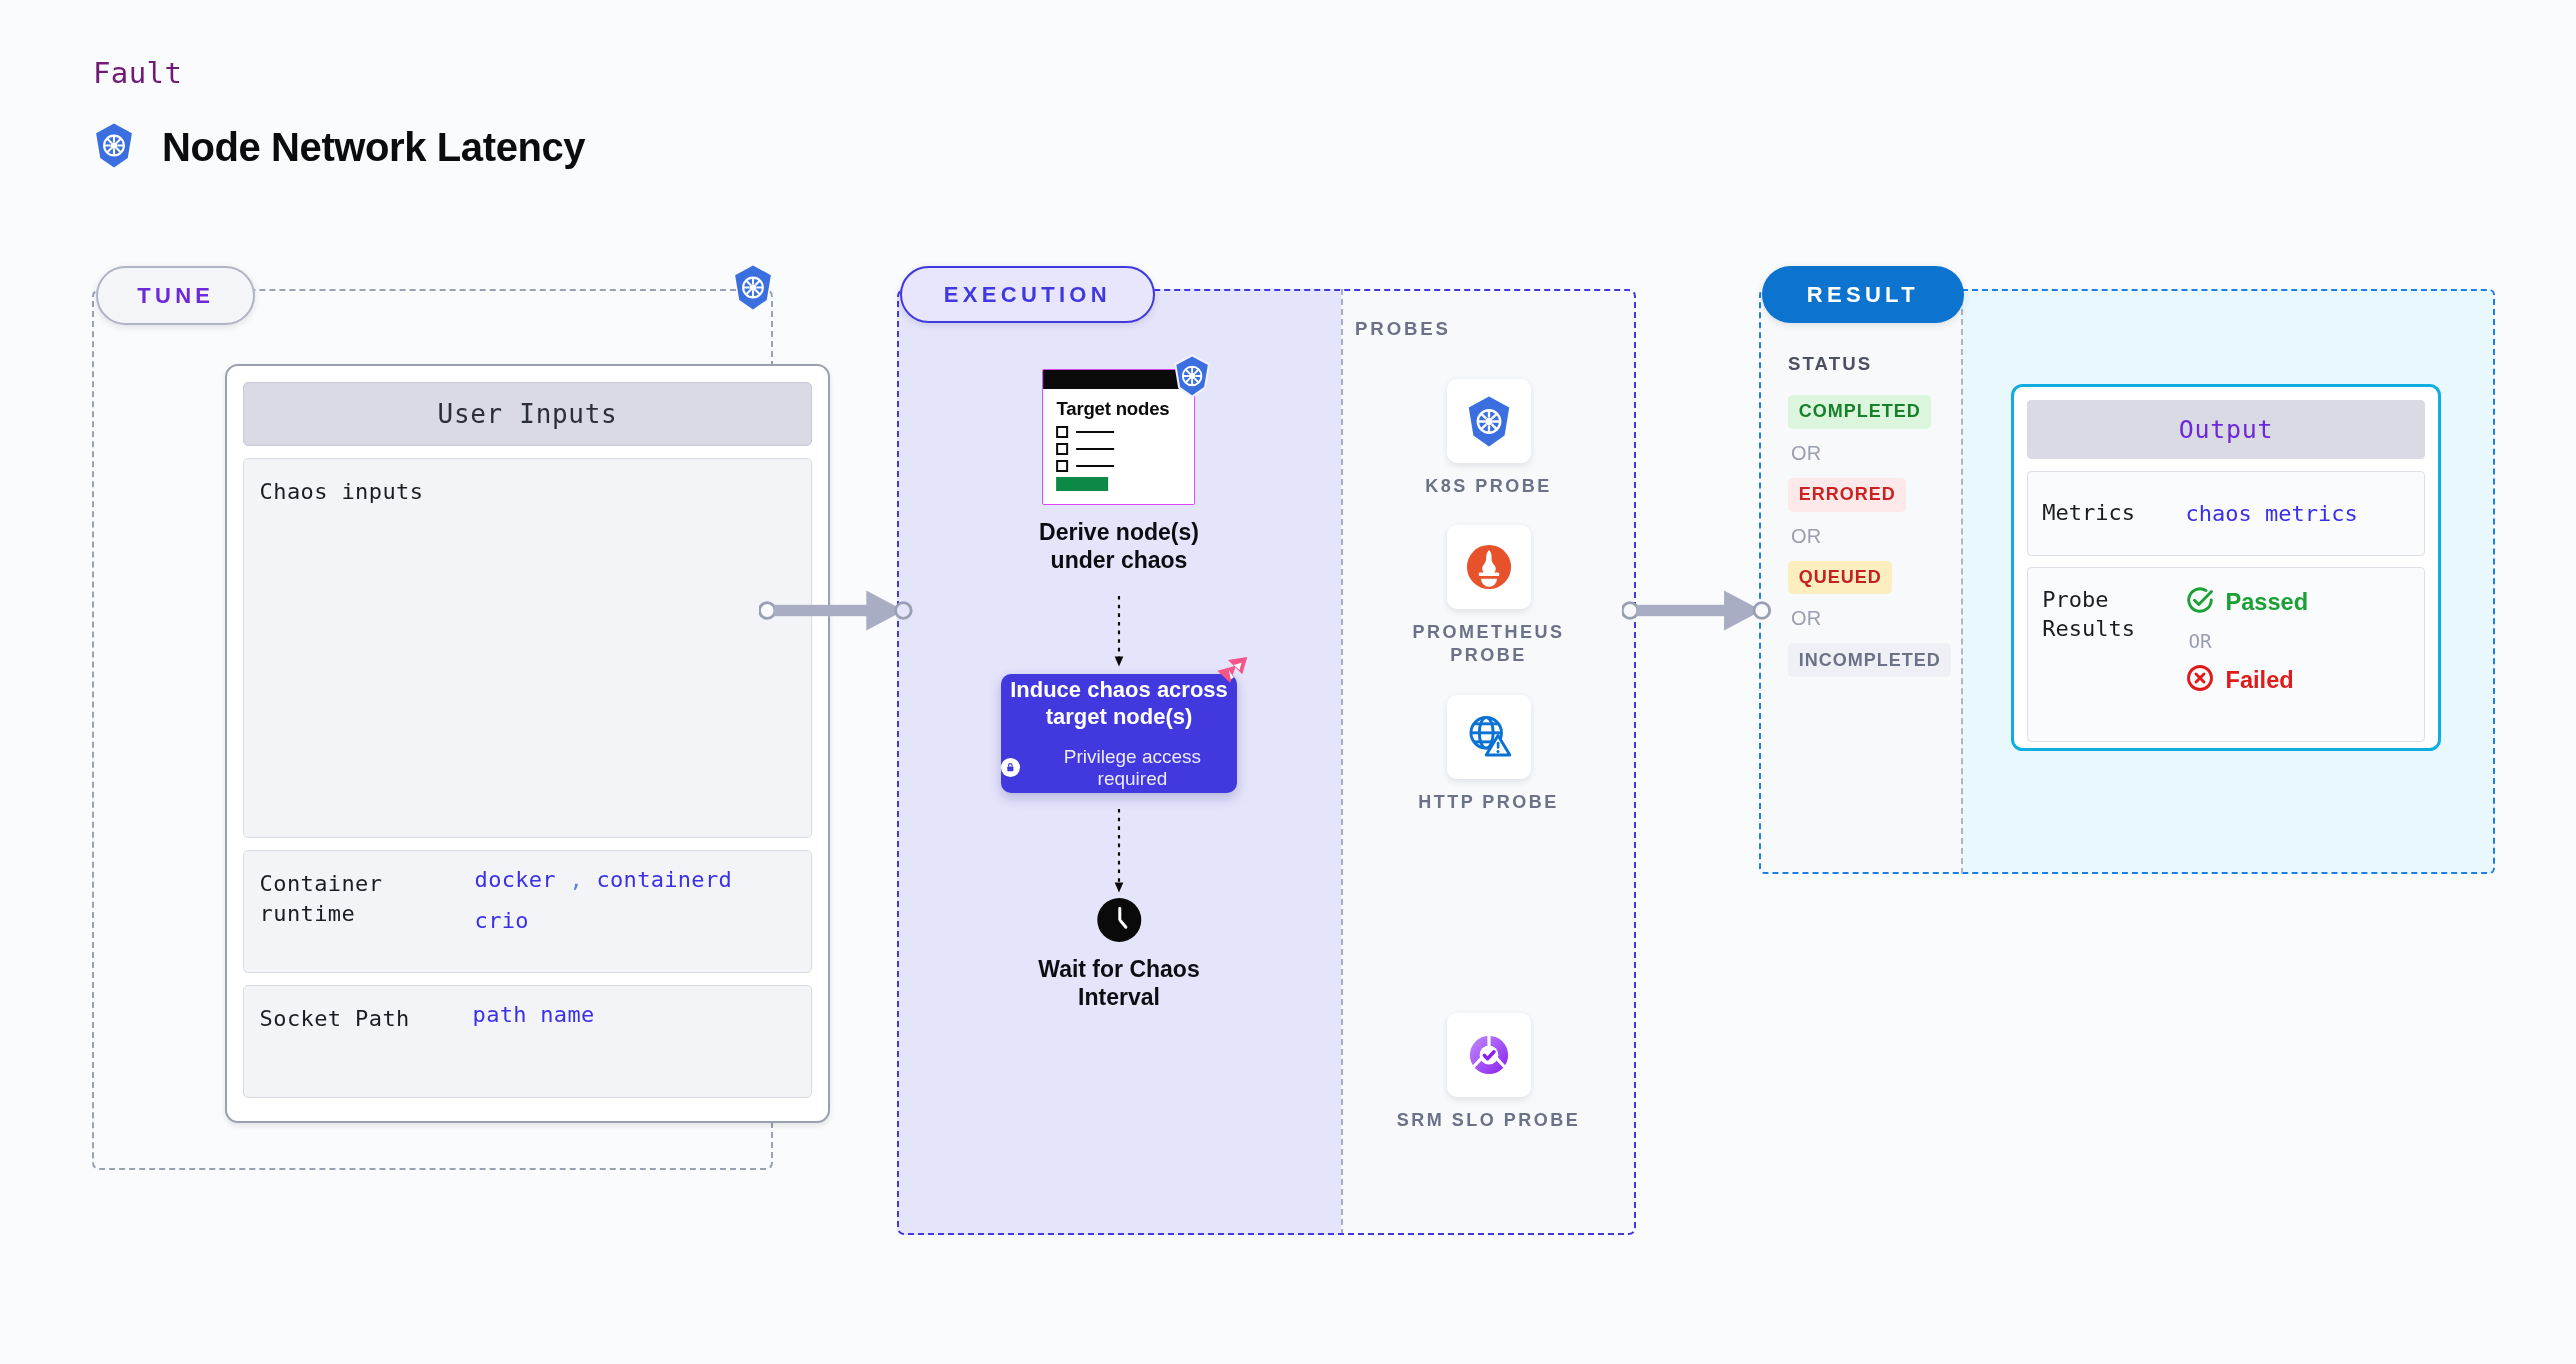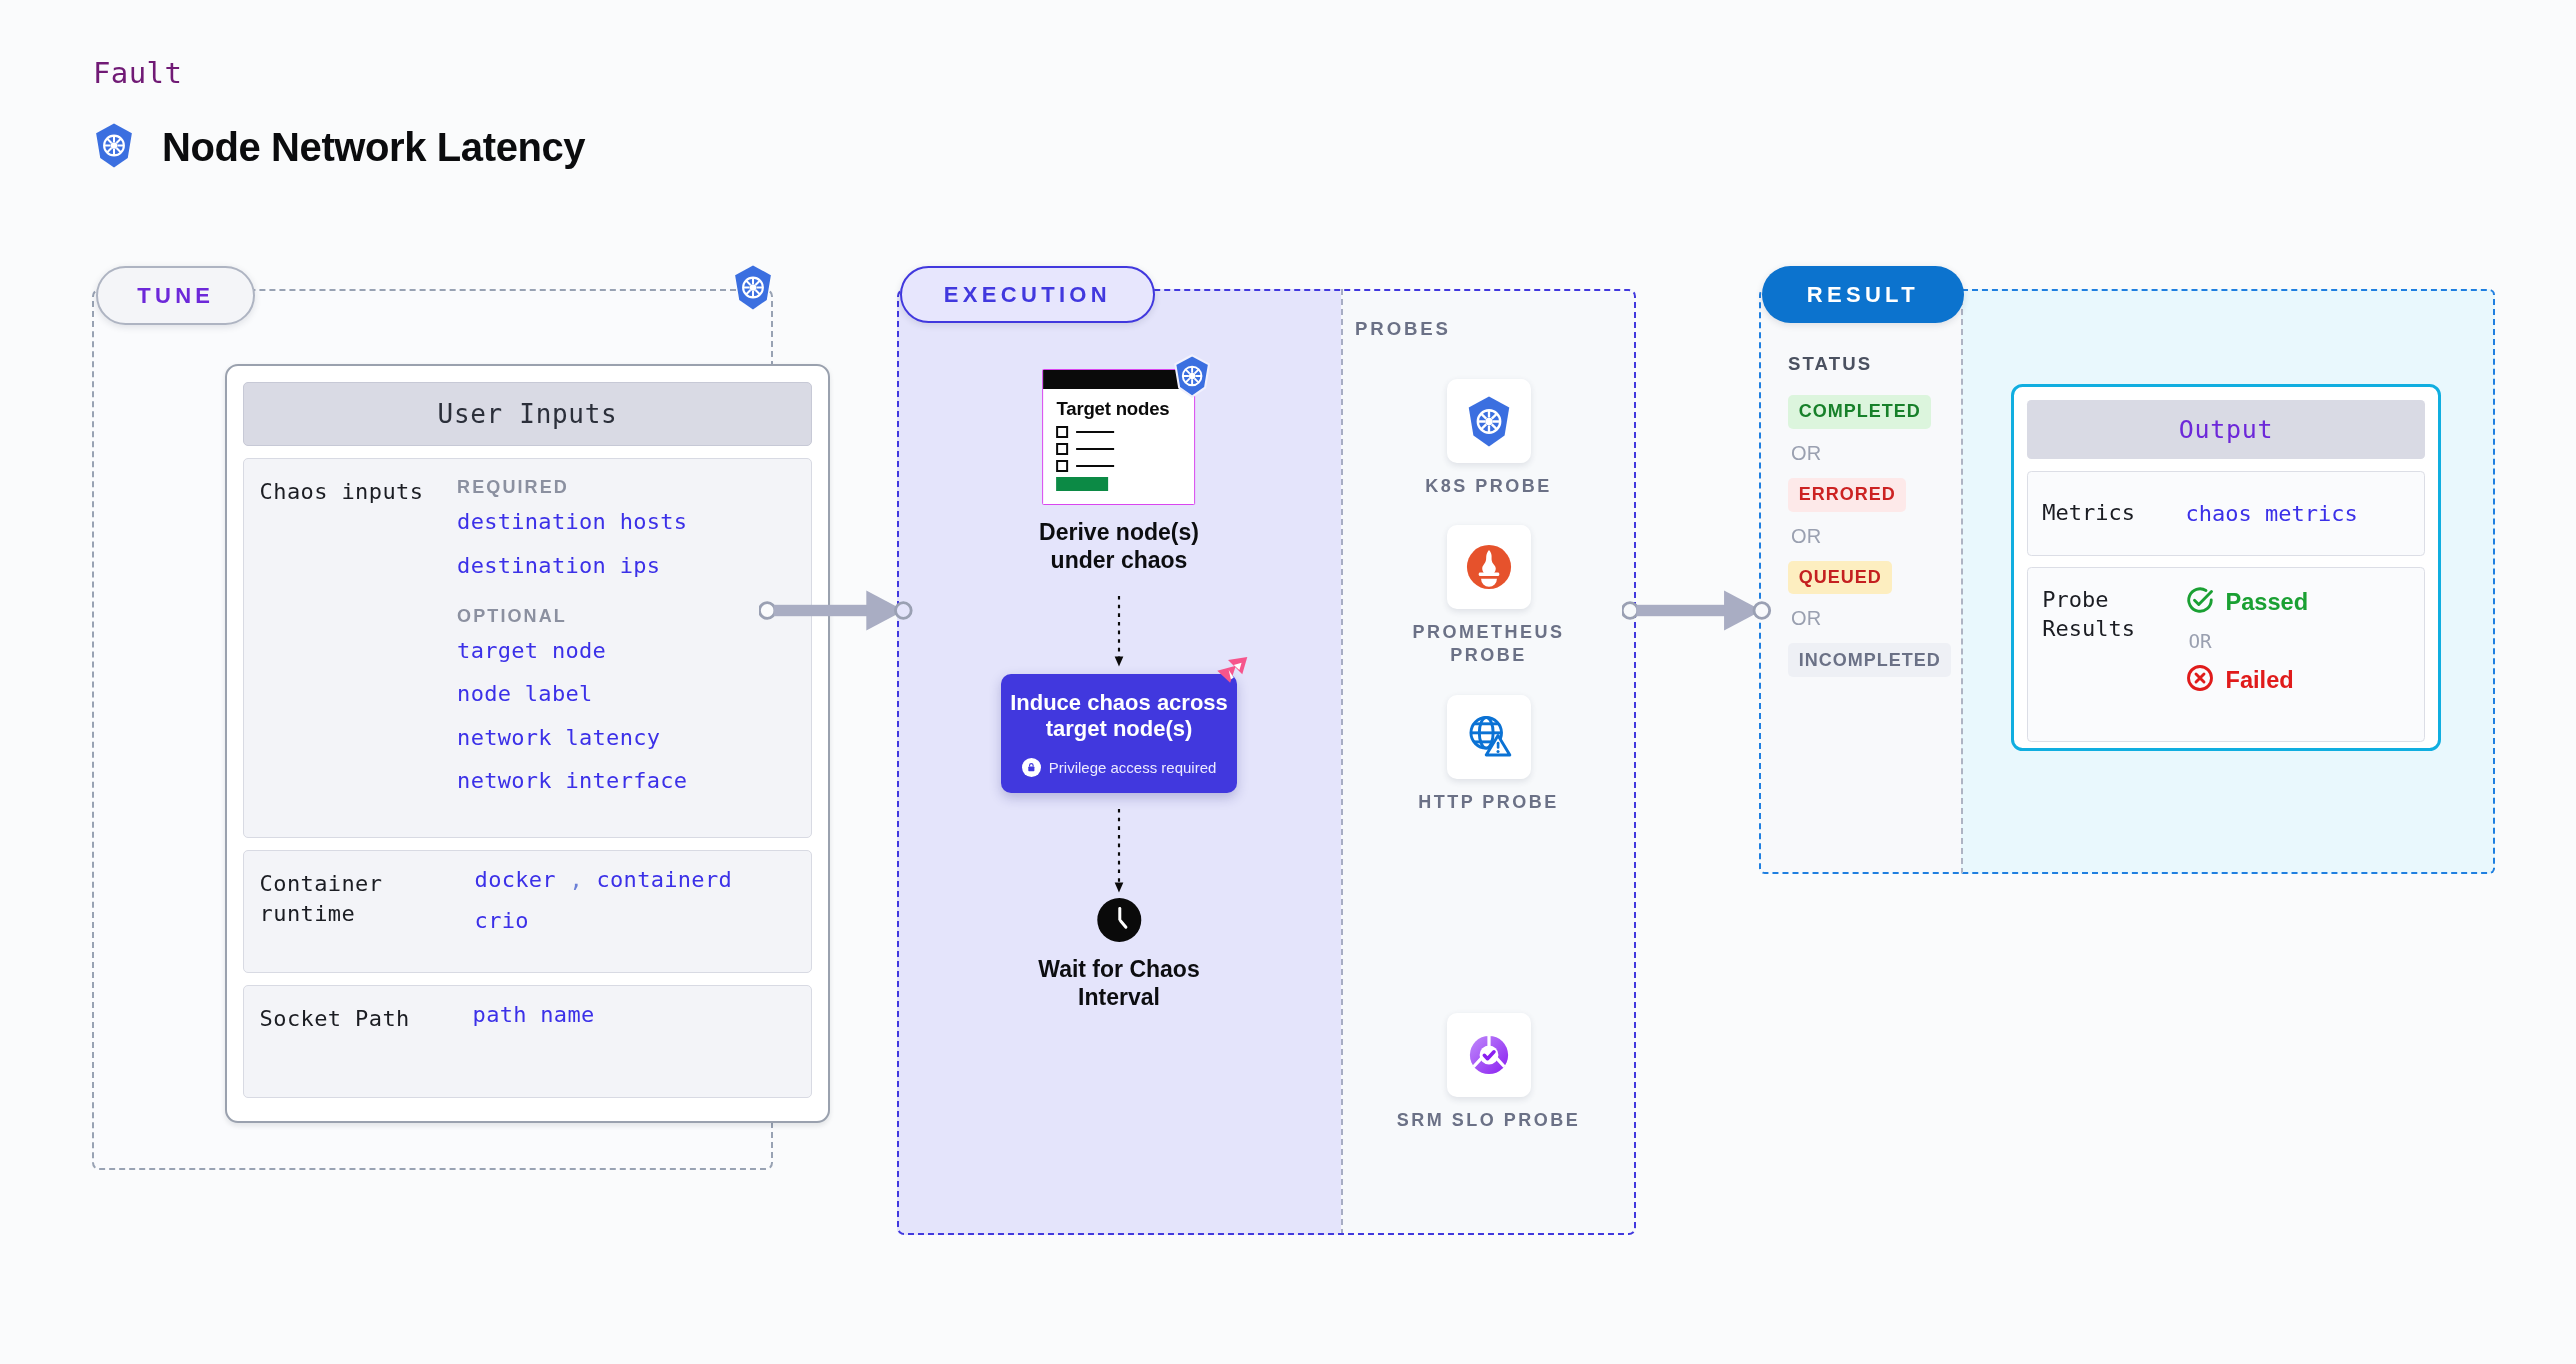--- a/index.html
+++ b/index.html
@@ -147,21 +147,21 @@
     box-shadow: 0 4.3px 11.5px rgba(40,40,130,.25);
   }
   .chaos-title {
     font-family: "Liberation Sans", sans-serif;
     font-size: 22px; font-weight: 700; color: #fff; line-height: 1.2;
     white-space: pre-line; text-align: center;
   }
   .chaos-priv {
     display: flex; align-items: center; gap: 7.9px; margin-top: 15.8px;
     font-family: "Liberation Sans", sans-serif;
-    font-size: 15px; color: #eceaff;
+    font-size: 19px; color: #eceaff;
   }
   .lock-dot {
     width: 19.3px; height: 19.3px; border-radius: 50%; background: #fff;
     display: flex; align-items: center; justify-content: center;
   }
   .harness-logo { position: absolute; right: -15.8px; top: -20px; }
 
   
   .varrow { position: absolute; left: 50%; transform: translateX(-50%); }
 
@@ -276,30 +276,20 @@
 
   <div class="panel" id="tune-panel">
     <div class="panel-body"></div>
     <div class="pill" id="tune-pill">TUNE</div>
 
     <div class="tune-card">
       <div class="ui-header">User Inputs</div>
 
       <div class="sub-box" style="height:380px;">
         <div class="sb-label">Chaos inputs</div>
-        <div class="sb-vals">
-          <div class="grp-head">REQUIRED</div>
-          <div class="val">destination hosts</div>
-          <div class="val">destination ips</div>
-          <div class="grp-head gap-top">OPTIONAL</div>
-          <div class="val">target node</div>
-          <div class="val">node label</div>
-          <div class="val">network latency</div>
-          <div class="val">network interface</div>
-        </div>
       </div>
 
       <div class="sub-box" style="height:123px;align-items:flex-start;">
         <div class="sb-label">Container runtime</div>
         <div class="sb-vals" style="padding-left:29px;">
           <div class="val" style="margin-bottom:18.6px;">
             <span>docker</span>
             <span class="sep">,</span>
             <span>containerd</span>
           </div>

